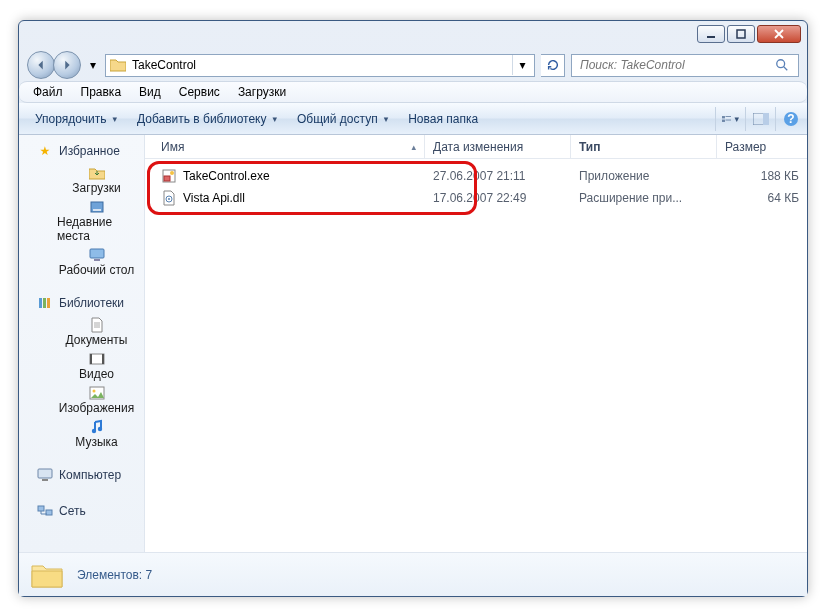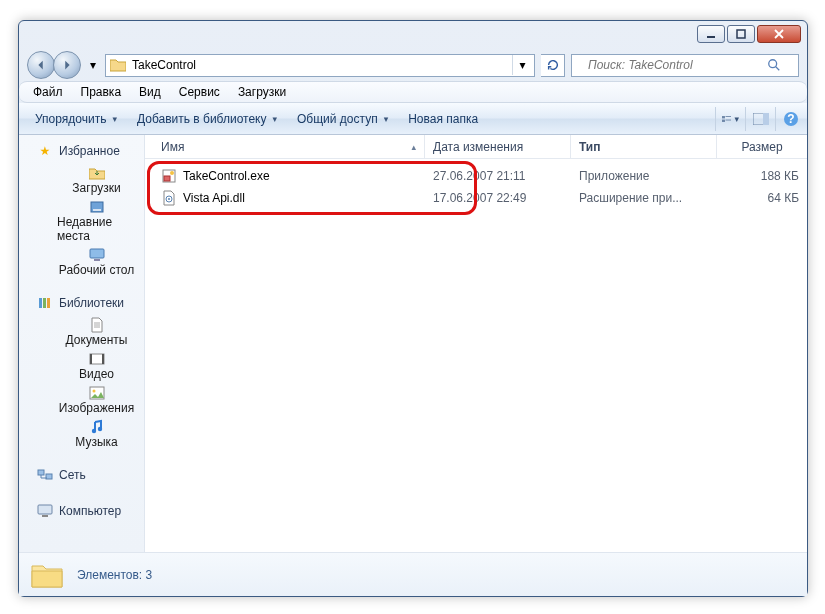--- a/index.html
+++ b/index.html
@@ -22,21 +22,21 @@
 .nav-btns { display: flex; gap: 0; }
 .nav-round { width: 28px; height: 28px; border-radius: 50%; background: radial-gradient(circle at 35% 30%, #f3f7fb, #b7cbe2 60%, #7e98b8); border: 1px solid #7c93ae; display: flex; align-items: center; justify-content: center; }
 .nav-round + .nav-round { margin-left: -2px; }
 .nav-round svg { width: 14px; height: 14px; fill: #516c8c; }
 .nav-drop { width: 12px; display:flex; align-items:center; justify-content:center; }
 .addressbar { flex: 1; height: 23px; background: #fff; border: 1px solid #8fa6c1; display: flex; align-items: center; padding: 0 2px 0 4px; gap: 6px; }
 .folder-icon { width: 16px; height: 14px; }
 .addr-text { flex: 1; color: #000; }
 .addr-btn { width: 20px; height: 20px; display:flex; align-items:center; justify-content:center; border-left: 1px solid #d0dae6; }
 .refresh-btn { width: 24px; height: 23px; border: 1px solid #8fa6c1; border-left: none; background:#fff; display:flex;align-items:center;justify-content:center; }
-.searchbox { width: 228px; height: 23px; border: 1px solid #8fa6c1; background: #fff; display: flex; align-items: center; padding: 0 16px; color: #7a8aa0; font-style: italic; gap: 4px; }
+.searchbox { width: 228px; height: 23px; border: 1px solid #8fa6c1; background: #fff; display: flex; align-items: center; padding: 0 8px; color: #7a8aa0; font-style: italic; gap: 4px; }
 .searchbox input { border:none; outline:none; flex:1; font-style: italic; color:#7a8aa0; background:transparent; }
 
 .menubar { height: 22px; background: linear-gradient(#fafcff,#eef3fa); border-top: 1px solid #cfd9e6; border-bottom: 1px solid #cfd9e6; display: flex; align-items: center; padding: 0 6px; gap: 2px; border-radius: 8px; }
 .menu-item { padding: 2px 8px; cursor: default; }
 
 .toolbar { height: 32px; background: linear-gradient(#f7fbff,#e2ecf8 48%,#d3e1f1 52%,#e8f1fb); border-bottom: 1px solid #b8c6d8; display: flex; align-items: center; padding: 0 8px; gap: 4px; }
 .tool-item { padding: 4px 8px; color: #1a3b66; display: flex; align-items: center; gap: 4px; cursor: default; }
 .tool-drop::after { content: "▾"; font-size: 9px; margin-left: 2px; color:#3a557a; }
 .toolbar-spacer { flex: 1; }
 .tool-icon { width: 24px; height: 24px; display:flex; align-items:center; justify-content:center; border-left:1px solid #c4d2e3; padding-left:6px; margin-left:2px;}
@@ -49,21 +49,21 @@
 .side-head-wrap { position: relative; }
 .side-item { display:flex; align-items:center; padding: 2px 8px 2px 38px; color:#1a1a1a; cursor: default; flex-direction: column; }
 .ico { width:16px; height:16px; display:inline-flex; align-items:center; justify-content:center; }
 
 .content { flex:1; display:flex; flex-direction:column; }
 .col-headers { height: 24px; border-bottom: 1px solid #e4e9f0; display:flex; align-items:center; color:#3b4a63; }
 .col { padding: 0 8px; border-right: 1px solid #e4e9f0; height:100%; display:flex; align-items:center; gap:4px; }
 .col.name { width: 280px; padding-left:16px;justify-content:space-between; }
 .col.date { width: 146px; }
 .col.type { width: 146px; font-weight: bold; }
-.col.size { width: 90px; justify-content:center; border-right:none;}
+.col.size { width: 90px; justify-content:flex-start; border-right:none;}
 .sort-arrow { font-size:9px; color:#6a7e99; }
 
 .files { position: relative; padding: 6px 0; }
 .file-row { display:flex; align-items:center; height:22px; }
 .file-row .cell { padding: 0 8px; }
 .file-row .c-name { width:280px; display:flex; align-items:center; gap:6px; padding-left:16px;}
 .file-row .c-date { width:146px; color:#565f6e; }
 .file-row .c-type { width:146px; color:#565f6e; white-space:nowrap; overflow:hidden; text-overflow:ellipsis;}
 .file-row .c-size { width:90px; text-align:right; color:#565f6e;}
 
@@ -260,37 +260,37 @@
                 <circle cx="11" cy="10" r="2.2" fill="#2d7ad6"></circle>
               </svg>
             </span>
             <span>Музыка</span>
           </div>
       </div>
       <div class="side-group">
         <div class="side-head">
             <span class="ico">
               <svg width="16" height="16" viewBox="0 0 16 16">
+                <rect x="1" y="2" width="14" height="9" rx="1" fill="#d8e4f2" stroke="#6e87a8"></rect>
+                <rect x="5" y="12" width="6" height="2" fill="#888"></rect>
+              </svg>
+            </span>
+            <span>Компьютер</span>
+          </div>
+      </div>
+      <div class="side-group">
+        <div class="side-head">
+            <span class="ico">
+              <svg width="16" height="16" viewBox="0 0 16 16">
                 <rect x="1" y="3" width="6" height="5" fill="#9cc0e6" stroke="#5a82b0"></rect>
                 <rect x="9" y="7" width="6" height="5" fill="#9cc0e6" stroke="#5a82b0"></rect>
                 <path d="M4 8v3h6" stroke="#5a82b0" fill="none"></path>
               </svg>
             </span>
             <span>Сеть</span>
-          </div>
-      </div>
-      <div class="side-group">
-        <div class="side-head">
-            <span class="ico">
-              <svg width="16" height="16" viewBox="0 0 16 16">
-                <rect x="1" y="2" width="14" height="9" rx="1" fill="#d8e4f2" stroke="#6e87a8"></rect>
-                <rect x="5" y="12" width="6" height="2" fill="#888"></rect>
-              </svg>
-            </span>
-            <span>Компьютер</span>
           </div>
       </div>
     </div>
 
     <div class="content">
       <div class="col-headers">
         <div class="col name">
             <span>Имя</span>
             <span class="sort-arrow">▴</span>
           </div>
@@ -338,16 +338,16 @@
         </div>
       </div>
     </div>
   </div>
 
   <div class="statusbar">
     <span class="status-icon"><svg width="32" height="32" viewBox="0 0 32 28">
           <path d="M1 5h11l3 3h16v18H1z" fill="#fbe6a2" stroke="#d8b85a"></path>
           <path d="M1 10h30v16H1z" fill="#f8dc84" stroke="#d8b85a"></path>
         </svg></span>
-    <span>Элементов: 3</span>
+    <span>Элементов: 7</span>
   </div>
 
 </div>
 
 </body></html>

